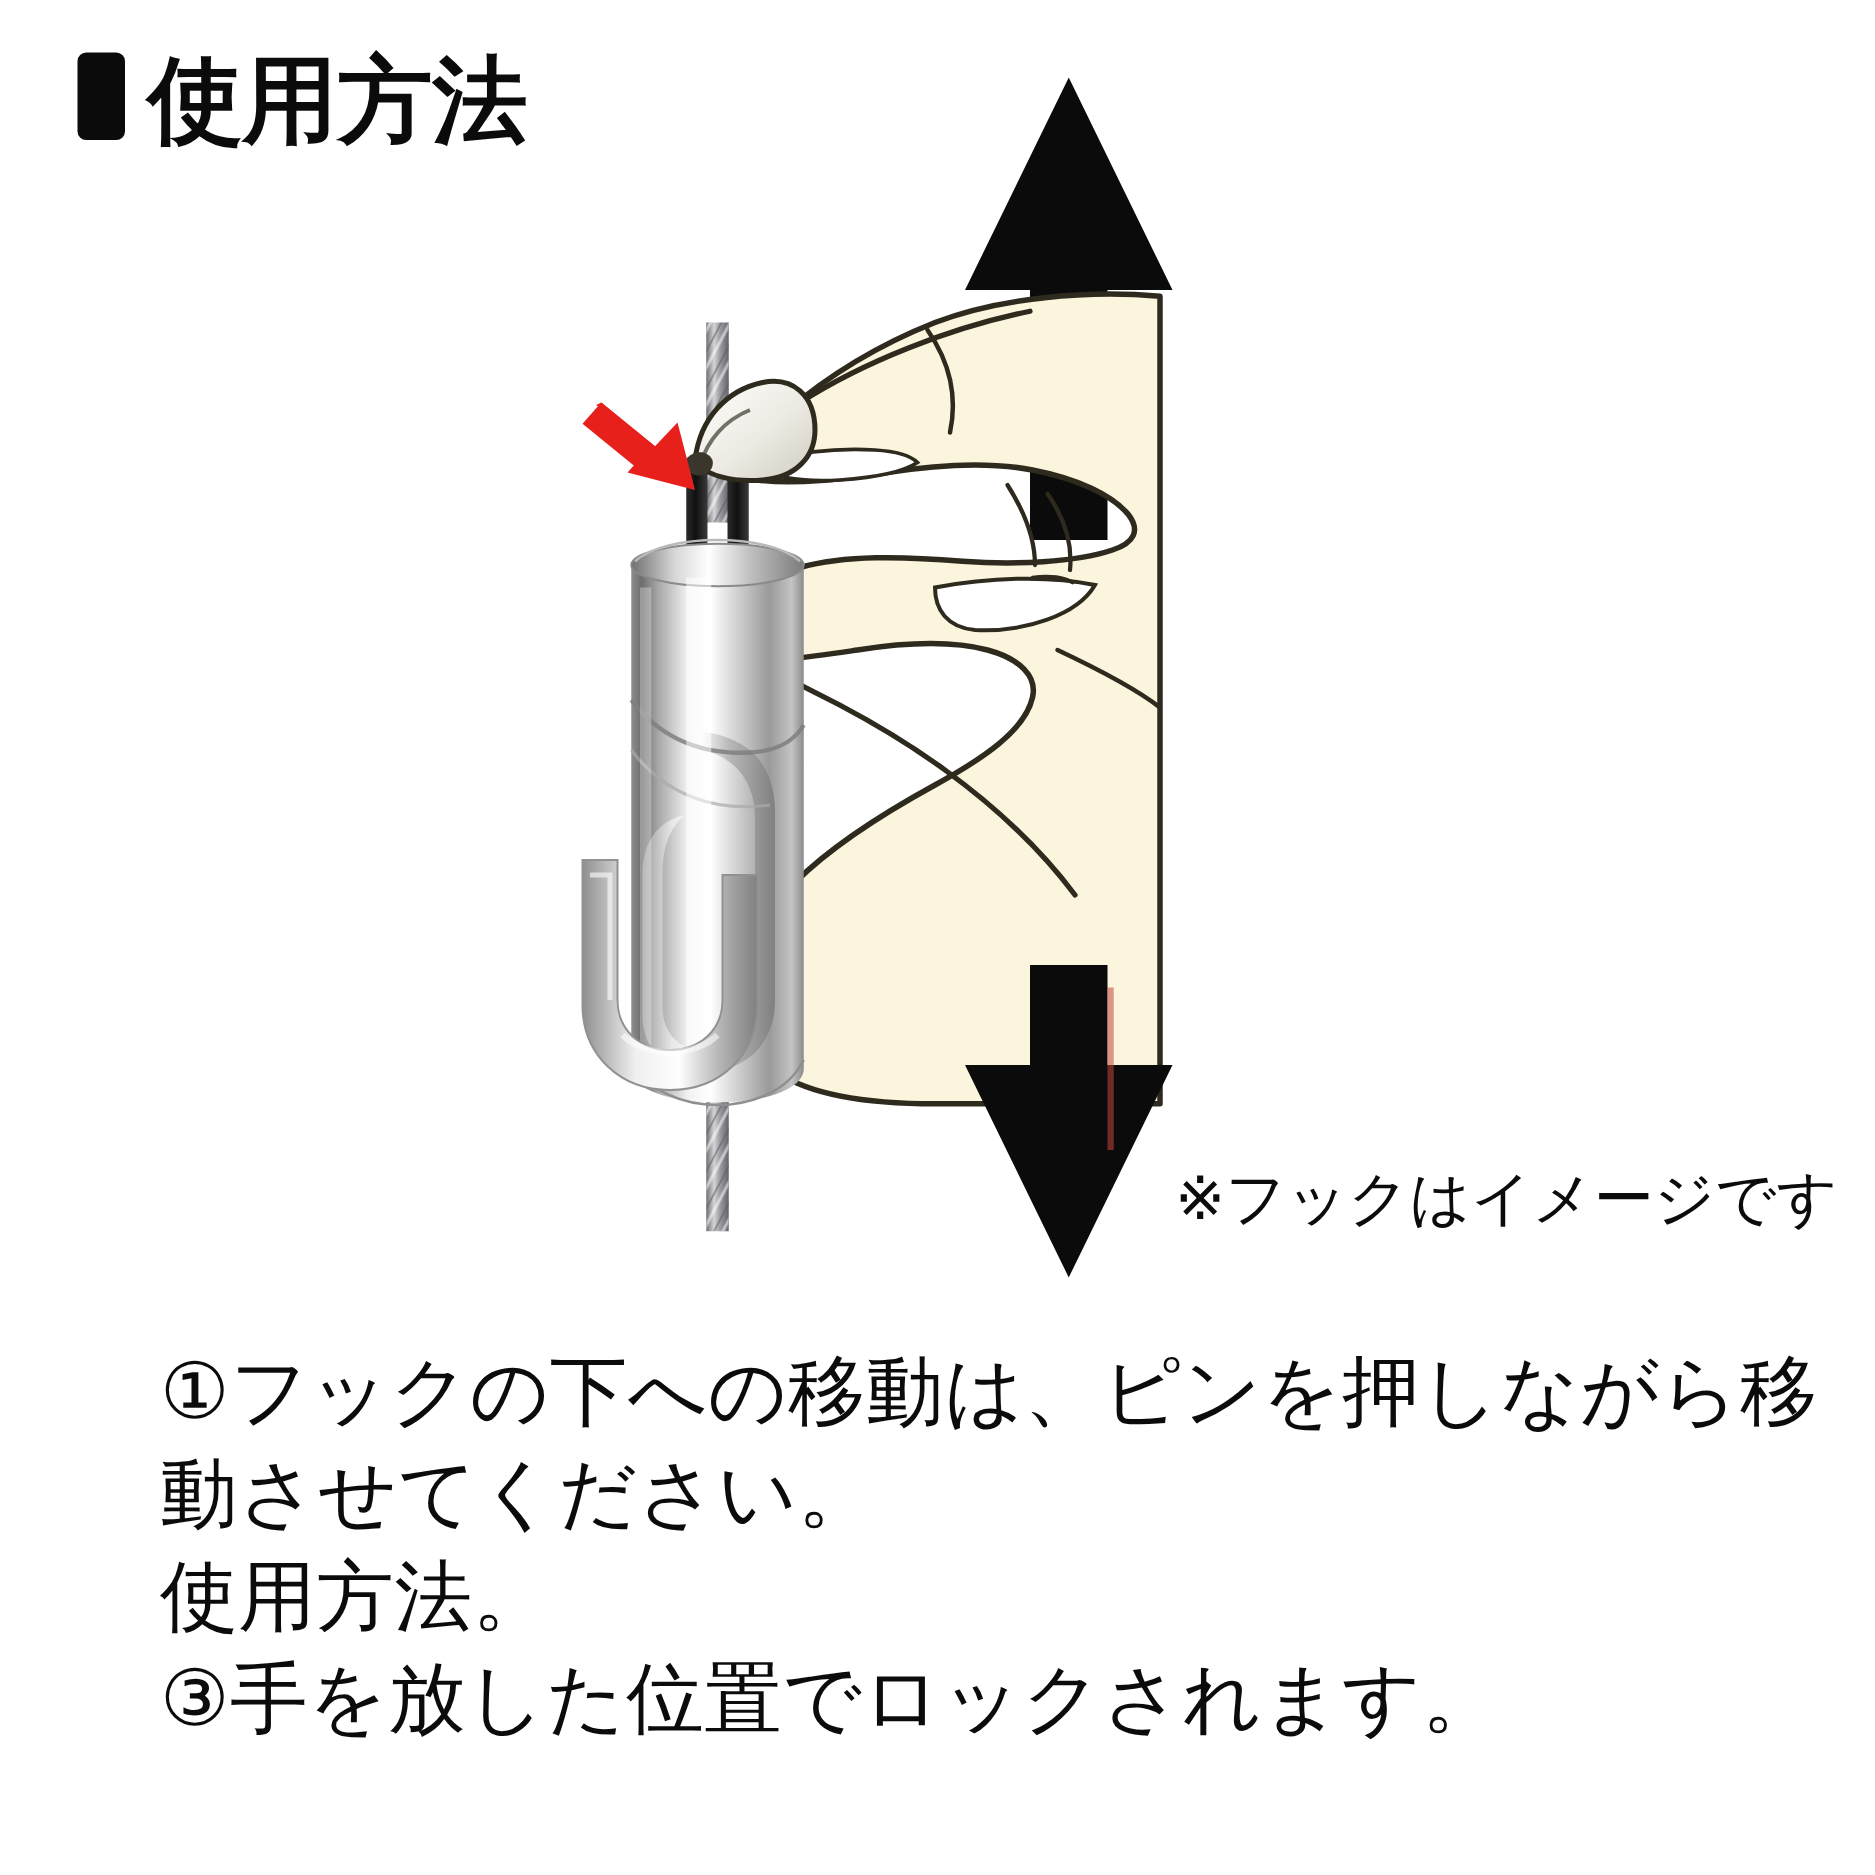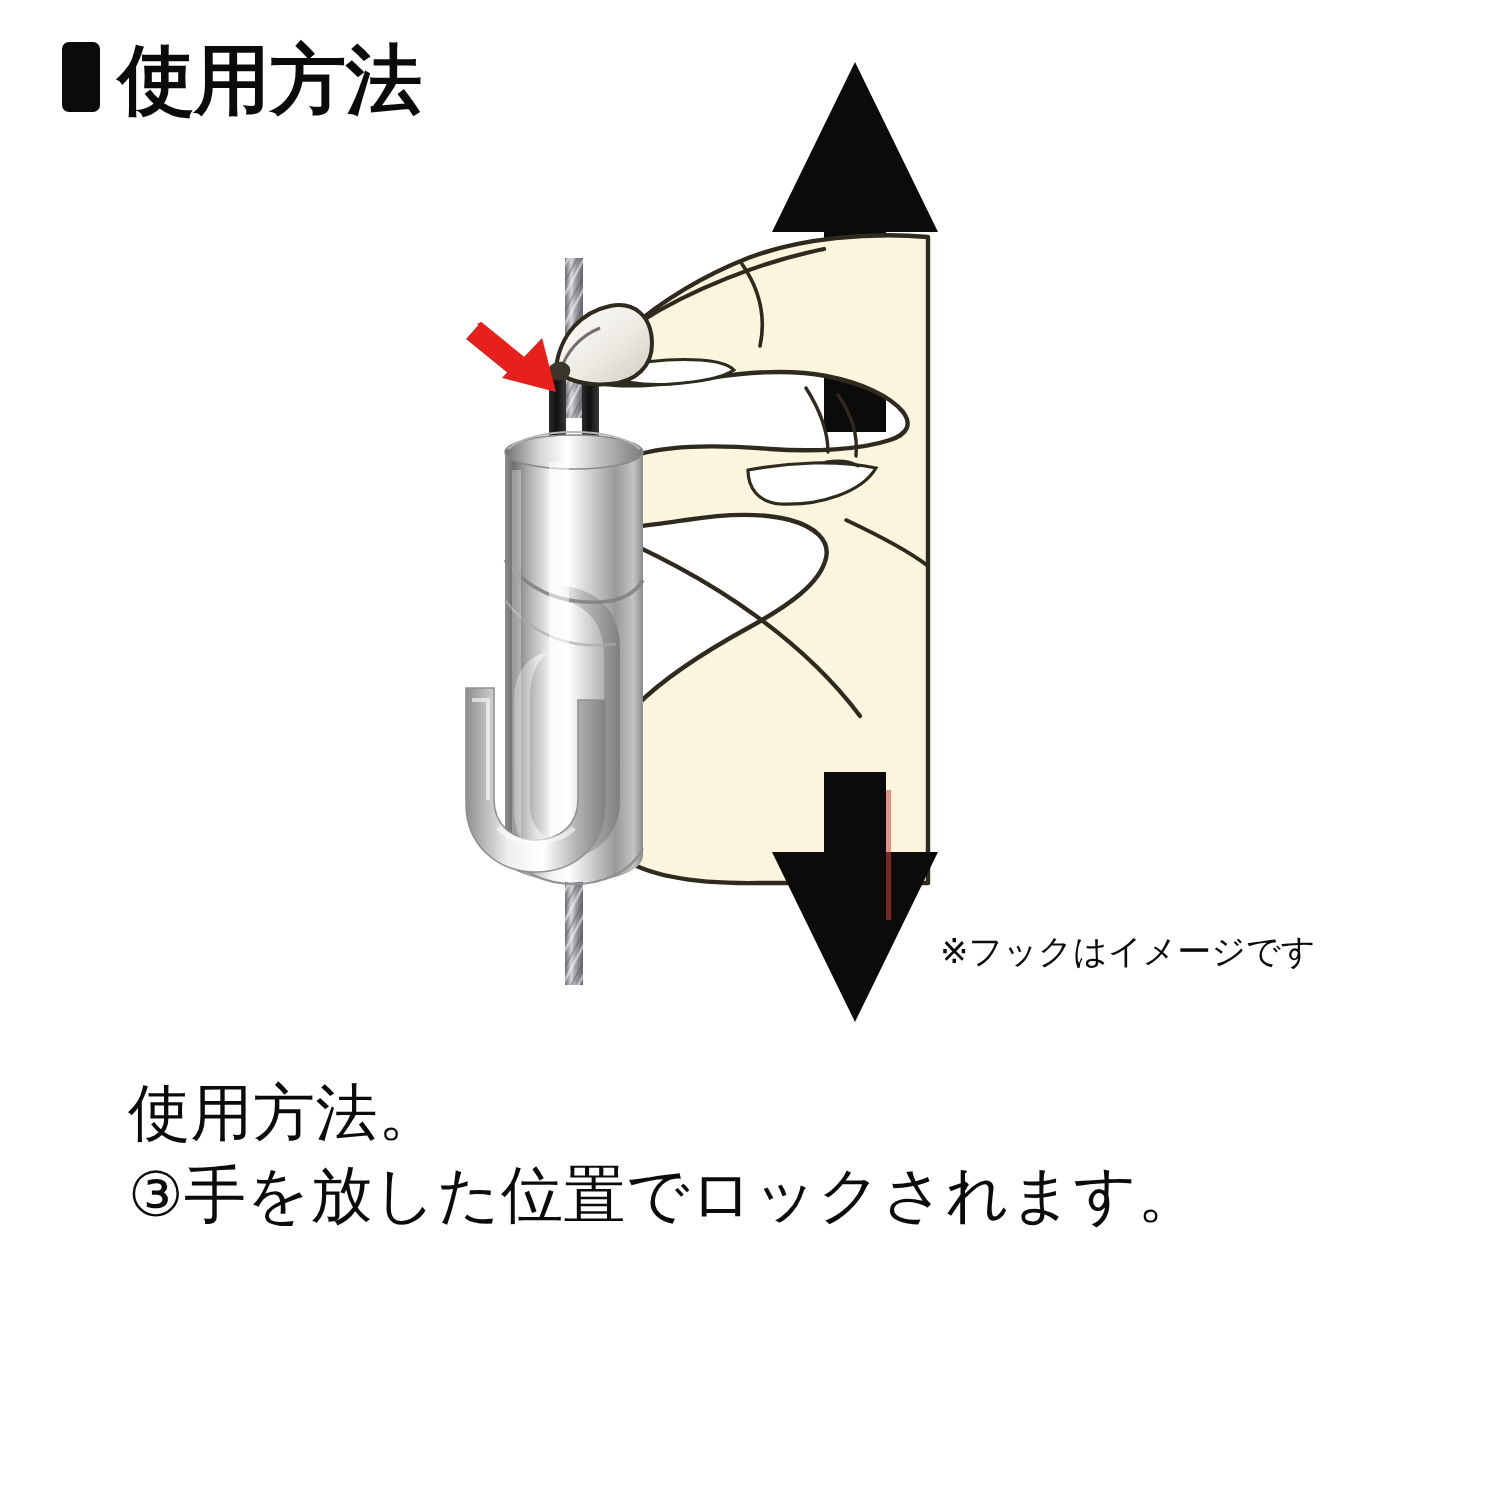--- a/index.html
+++ b/index.html
@@ -48,21 +48,21 @@
     width: 1500px;
     height: 1060px;
   }
   #illustration svg { display: block; }
 
   
   #image-caption {
     position: absolute;
     left: 940px;
     top: 933px;
-    font-size: 34px;
+    font-size: 48px;
     line-height: 1.1;
     white-space: nowrap;
     color: #0b0b0b;
     font-weight: 400;
   }
 
   
   #instructions {
     position: absolute;
     left: 128px;
@@ -305,15 +305,17 @@
                L 520 358
                L 477 324 Z" fill="#E8201C"></path>
       <path d="M 481 322 L 524 357 L 509 374 L 466 339 Z" fill="#E8201C"></path>
     </g>
   </svg>
 </div>
 
 <div id="image-caption">※フックはイメージです</div>
 
 <div id="instructions">
+  <div class="instruction-line">①フックの下への移動は、ピンを押しながら移</div>
+  <div class="instruction-line">動させてください。</div>
   <div class="instruction-line">使用方法。</div>
   <div class="instruction-line">③手を放した位置でロックされます。</div>
 </div>
 
 </body></html>

